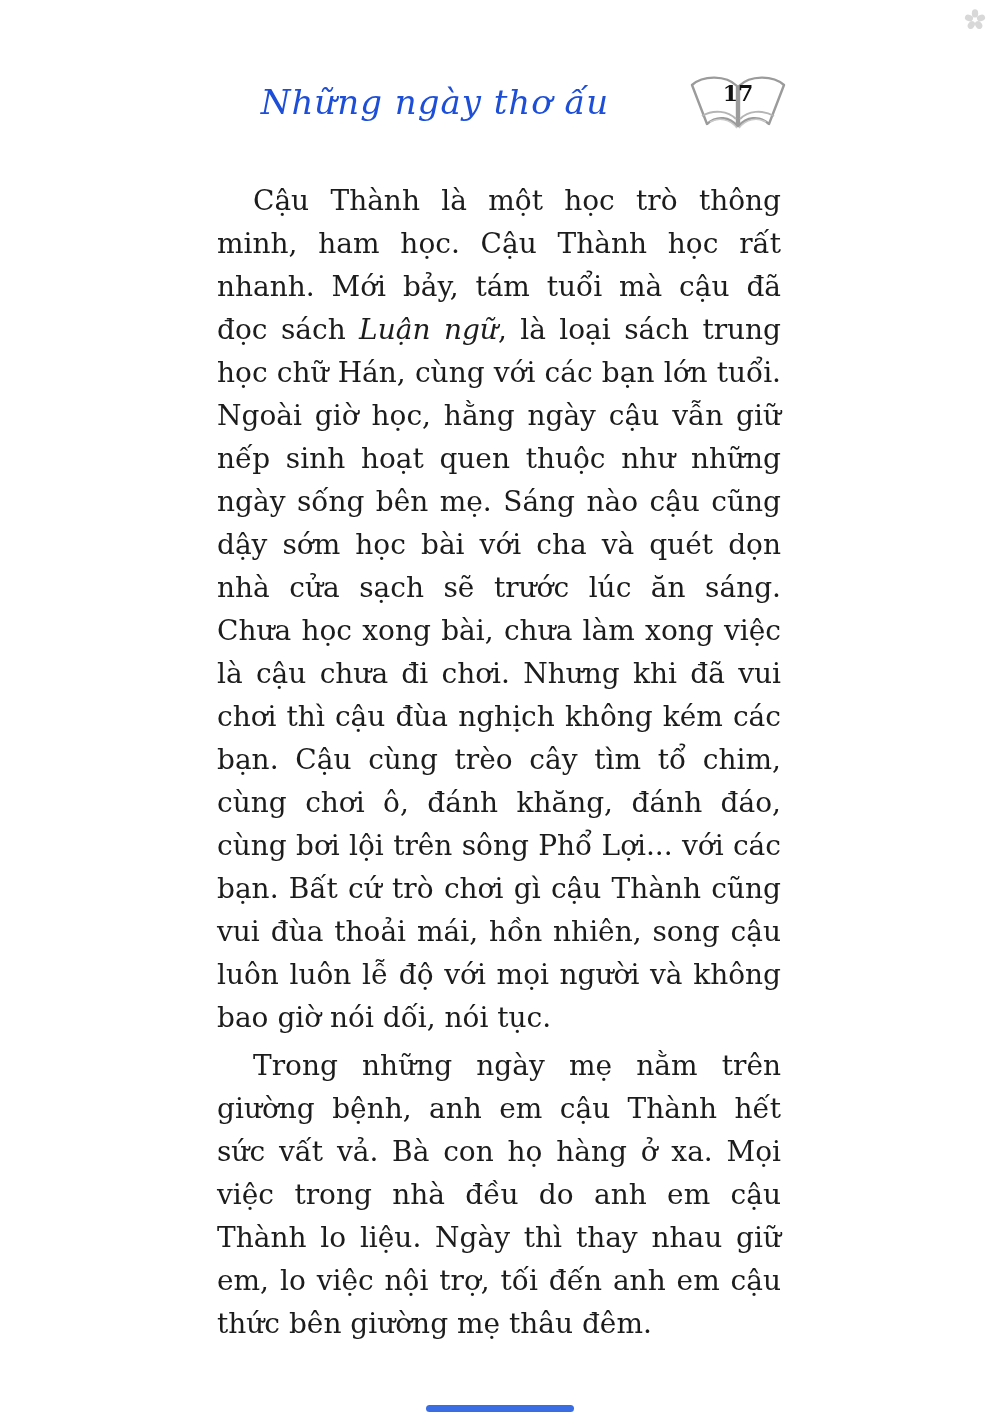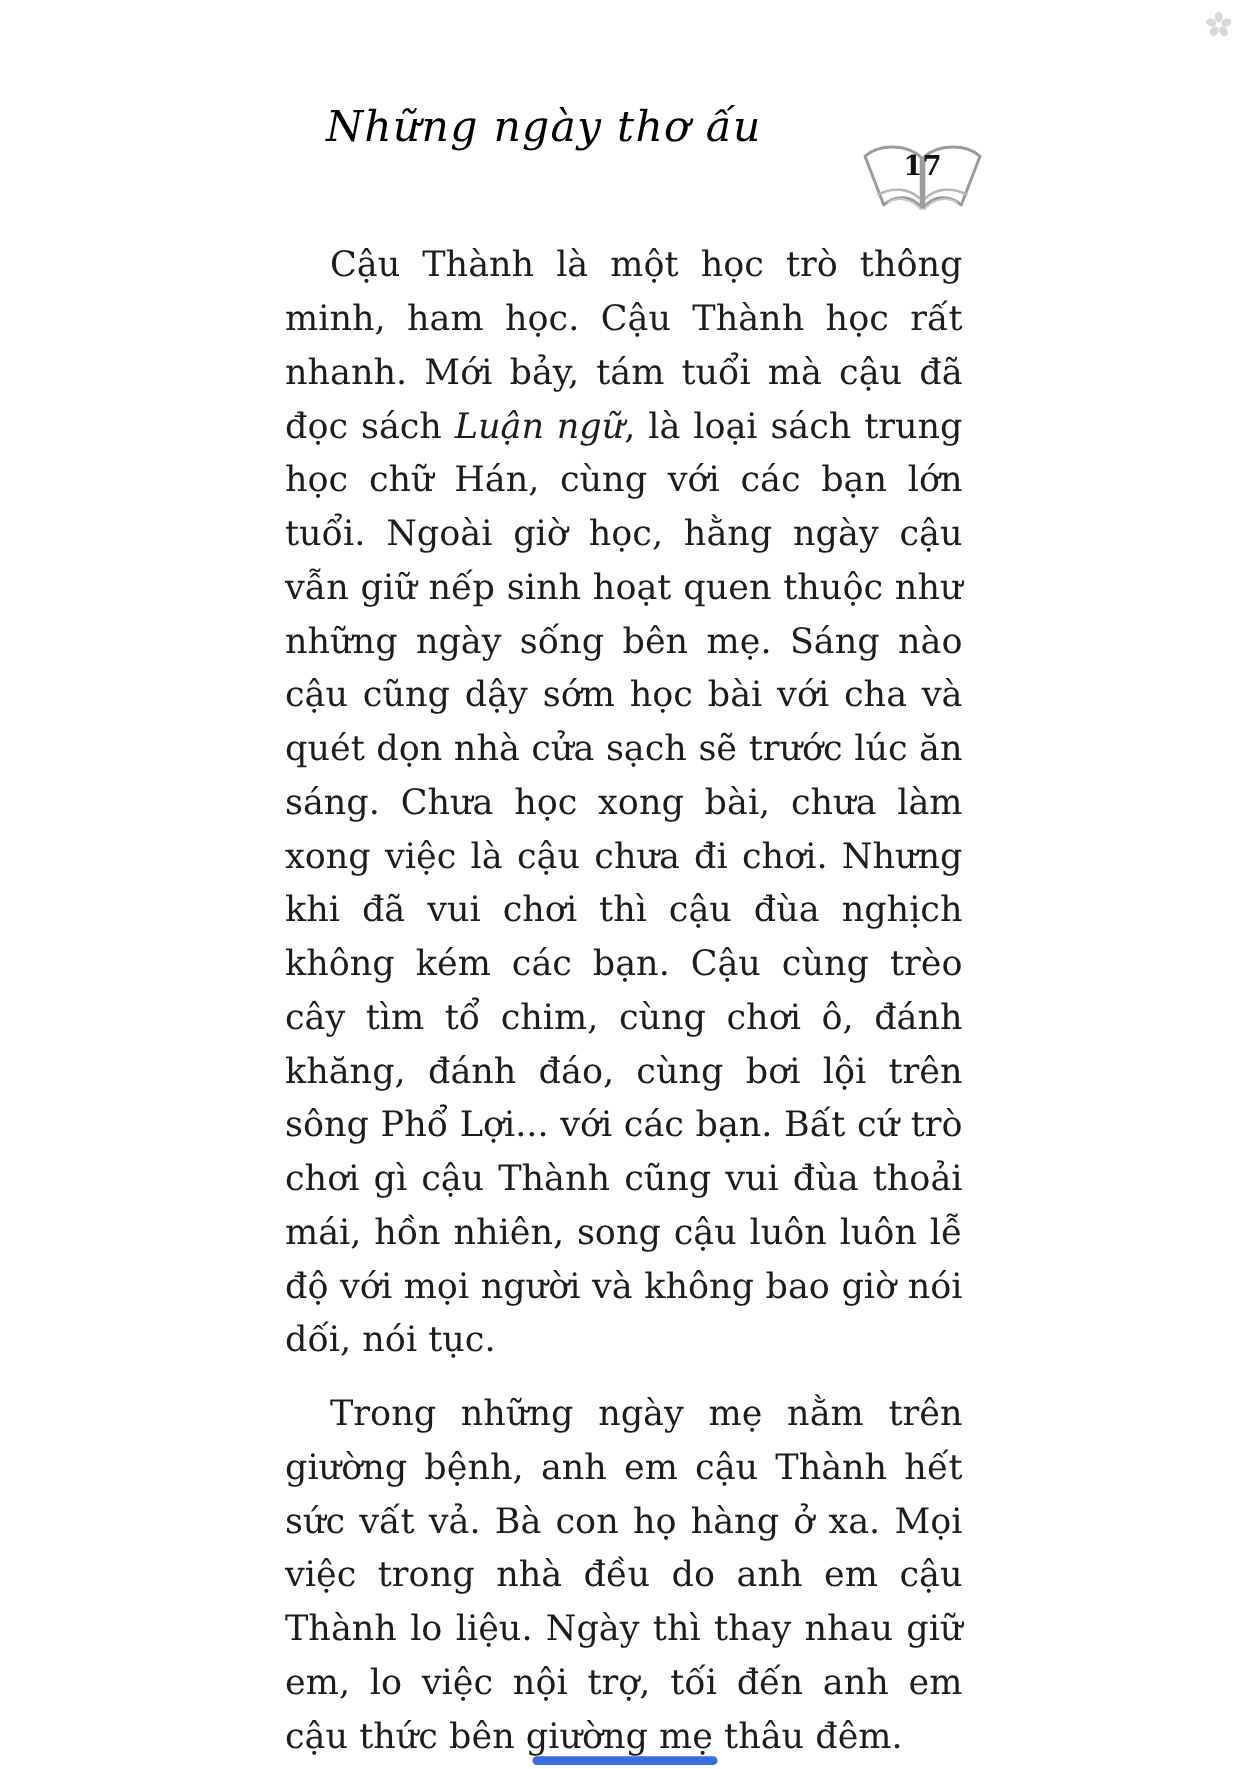--- a/index.html
+++ b/index.html
@@ -19,28 +19,28 @@
   }
 
   
   .header-title {
     position: absolute;
     top: 82px; left: 215px; width: 440px;
     text-align: center;
     font-family: "DejaVu Serif", serif;
     font-style: italic;
     font-size: 34px;
-    color: #000000;
+    color: #1d4ed8;
     letter-spacing: 1px;
     white-space: nowrap;
   }
   .book-badge {
     position: absolute;
     top: 72px; left: 688px;
-    width: 100px; height: 60px; margin-top: 40px;
+    width: 100px; height: 60px;
   }
   .book-badge .page-num {
     position: absolute;
     top: 8px; left: 0; width: 100%;
     text-align: center;
     font-family: "DejaVu Serif", serif;
     font-weight: bold;
     font-size: 22px;
     color: #111111;
   }
@@ -48,21 +48,21 @@
   
   .text-block {
     position: absolute;
     top: 174px; left: 212px; width: 574px;
     font-size: 28px;
     line-height: 43px;
     color: #1c1c1c;
     text-align: justify;
   }
   .text-block p {
-    margin: 16px;
+    margin: 5px;
     text-indent: 36px;
   }
   .italic { font-style: italic; }
 
   
   .bottom-bar {
     position: absolute;
     bottom: 3px; left: 50%;
     transform: translateX(-50%);
     width: 148px; height: 7px;

